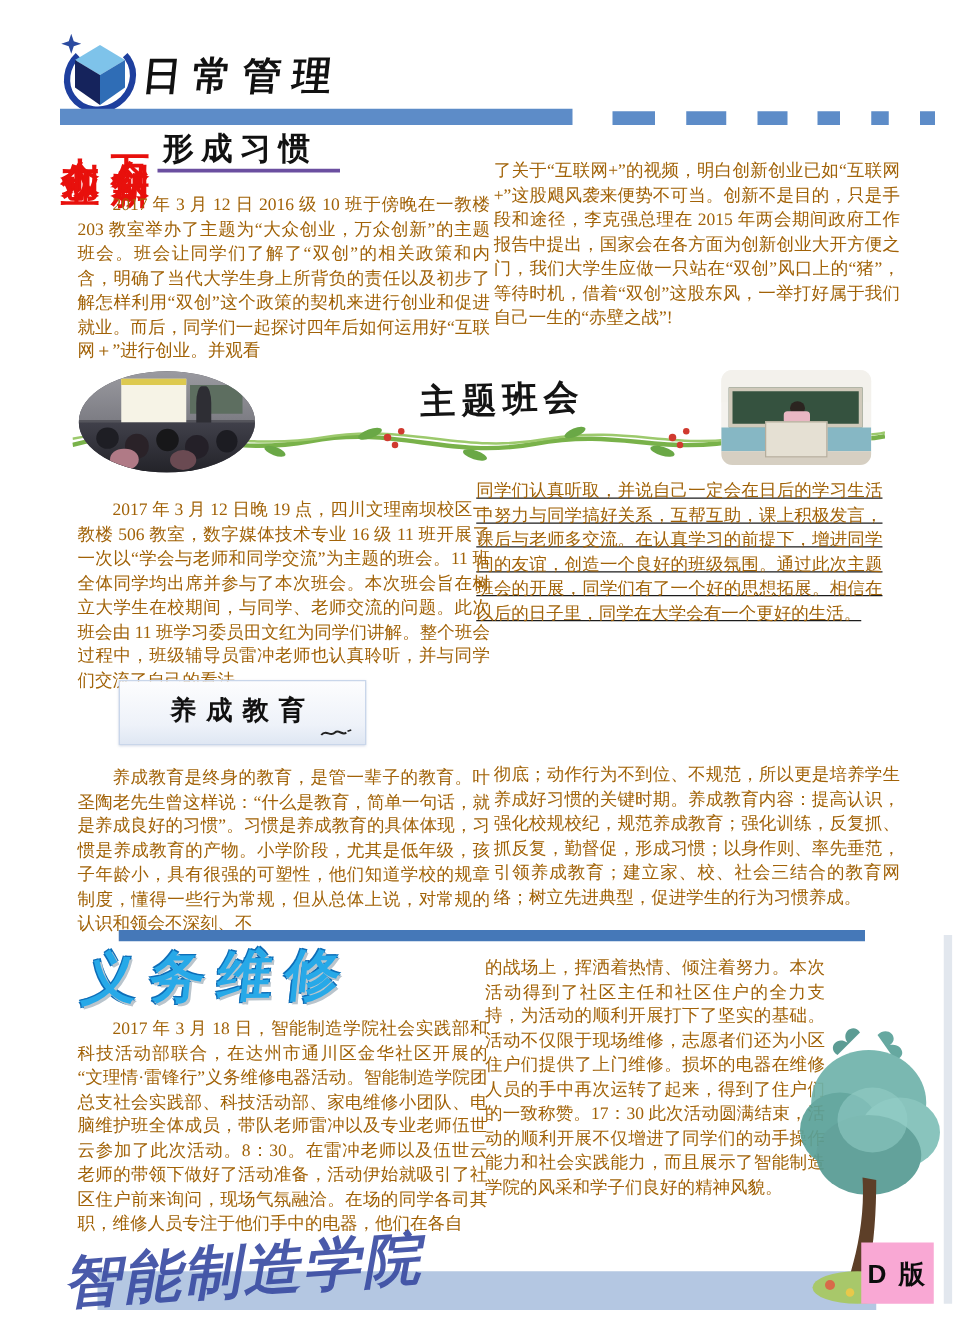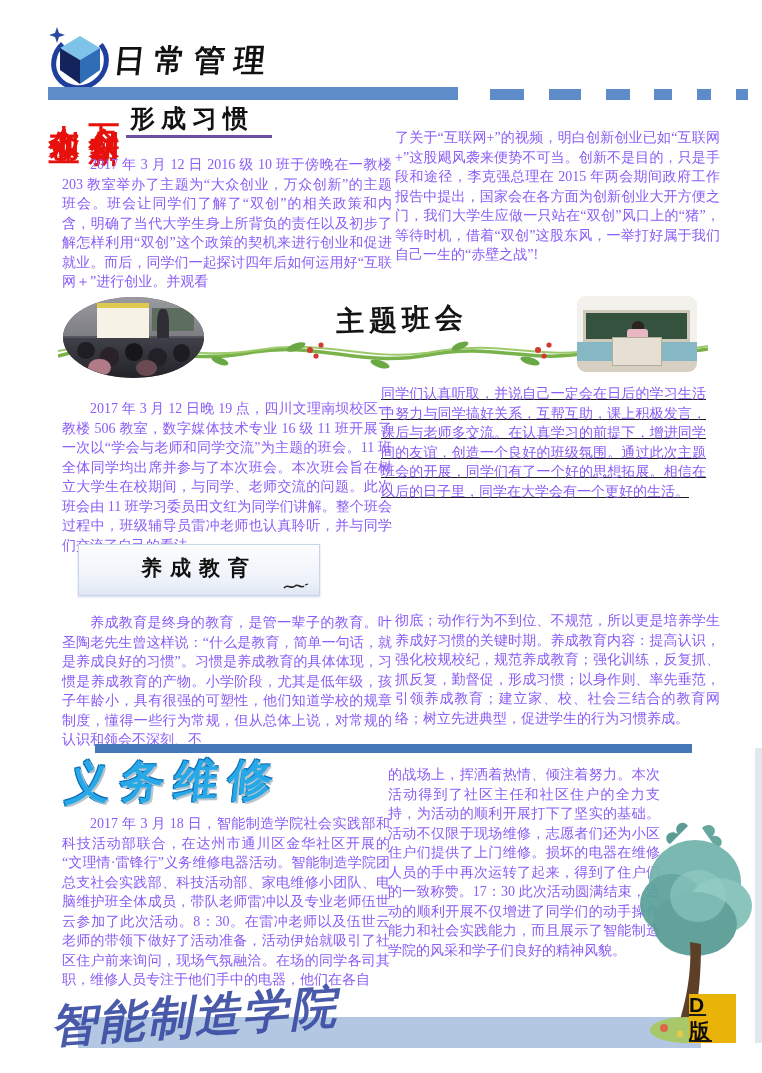--- a/index.html
+++ b/index.html
@@ -19,21 +19,21 @@
   .vert{writing-mode:vertical-rl;text-orientation:upright;font-family:"Liberation Sans","DejaVu Sans",sans-serif;
         font-size:31px;font-weight:900;color:#e8100c;line-height:1.05;letter-spacing:3px;}
   .vert-a{left:47px;top:100px;}
   .vert-b{left:87px;top:100px;}
 
   
   .a1-title{left:130px;top:102px;font-size:25px;font-weight:bold;letter-spacing:6px;color:#111;}
   .a1-underline{left:126px;top:135px;width:146px;height:3px;background:#6b4fa0;}
 
   
-  .col{font-size:14px;line-height:19.5px;text-align:justify;color:#8b5cf6;}
+  .col{font-size:14px;line-height:19.5px;text-align:justify;color:#a16207;}
   .indent{text-indent:2em;}
   .byline{text-align:right;font-size:11px;color:#333;margin-top:4px;}
   .a1-left{left:62px;top:141px;width:330px;}
   .a1-right{left:395px;top:128px;width:325px;}
   .a2-left{left:62px;top:385px;width:330px;}
   .a2-right{left:381px;top:384px;width:325px;text-decoration:underline;}
   .a3-left{left:62px;top:599px;width:330px;}
   .a3-right{left:395px;top:597px;width:325px;}
   .a4-left{left:62px;top:800px;width:328px;}
   .a4-right{left:388px;top:751px;width:272px;}
@@ -63,41 +63,41 @@
   .photo-rect div{position:absolute;}
   .pr-wall{left:0;top:0;width:100%;height:34%;background:#f3f1ec;}
   .pr-board{left:5%;top:18%;width:89%;height:42%;background:#35523f;border:3px solid #cfc9ba;box-sizing:border-box;}
   .pr-lower{left:0;top:60%;width:100%;height:25%;background:#86b7c4;}
   .pr-floor{left:0;top:85%;width:100%;height:15%;background:#d6cfc2;}
   .pr-desk{left:29%;top:54%;width:42%;height:38%;background:#e5e0d3;border:1px solid #b5ad9c;box-sizing:border-box;}
   .pr-hair{left:46%;top:33%;width:10%;height:14%;background:#2b2420;border-radius:50%;}
   .pr-body{left:42%;top:44%;width:17%;height:13%;background:#e9b7c3;border-radius:3px;}
 
   
-  .a3-box{left:78px;top:544px;width:196px;height:50px;background:linear-gradient(180deg,#fdfdfe,#eef2f9 70%,#dfe7f3);
-        border:1px solid #c9d6ea;box-shadow:0 1px 2px rgba(120,140,180,.35);padding-left:44px;}
+  .a3-box{left:95px;top:544px;width:196px;height:50px;background:linear-gradient(180deg,#fdfdfe,#eef2f9 70%,#dfe7f3);
+        border:1px solid #c9d6ea;box-shadow:0 1px 2px rgba(120,140,180,.35);}
   .a3-box .t{position:absolute;left:0;right:0;top:9px;text-align:center;font-size:21px;font-weight:bold;
         letter-spacing:8px;color:#111;}
   .a3-box svg{position:absolute;right:10px;bottom:4px;}
 
   
   .mid-bar{left:95px;top:744px;width:597px;height:9px;background:#4578b8;}
   .a4-title{left:66px;top:752px;font-size:44px;font-weight:900;letter-spacing:10px;
         font-family:"Liberation Sans","DejaVu Sans",sans-serif;
         color:#27a9e8;transform:skewX(-7deg) rotate(-1deg);
         text-shadow:2px 2px 0 #b9c4cc, -1px -1px 0 #0e6eb8, 1px -1px 0 #0e6eb8, -1px 1px 0 #0e6eb8, 1px 1px 0 #0e6eb8;}
 
   .tree-wrap{left:628px;top:820px;width:134px;height:228px;z-index:1;}
   .edge-strip{left:755px;top:748px;width:7px;height:295px;background:#e2e7ee;}
 
   
   .foot-bar{left:78px;top:1017px;width:623px;height:31px;background:#b4c7e2;}
   .signature{left:50px;top:986px;font-size:46px;font-weight:bold;font-style:italic;letter-spacing:2px;
         color:#3b4da3;transform:rotate(-4deg);z-index:5;opacity:.92;}
-  .d-box{left:689px;top:994px;width:47px;height:49px;background:#eab308;display:flex;align-items:center;justify-content:center;z-index:6;text-decoration:underline;}
+  .d-box{left:689px;top:994px;width:58px;height:49px;background:#f9a8d4;display:flex;align-items:center;justify-content:center;z-index:6;}
   .d-box .lbl{font-size:21px;font-weight:bold;color:#0c0c0c;letter-spacing:2px;
         font-family:"Liberation Sans","DejaVu Sans",sans-serif;}
 </style>
 </head>
 <body>
 
 <div class="page">
 
   <svg class="abs" style="left:44px;top:24px;" width="70" height="68" viewBox="0 0 70 68">
     <ellipse cx="36" cy="38" rx="27" ry="25" fill="none" stroke="#1e3f9e" stroke-width="5" stroke-dasharray="118 42" transform="rotate(-35 36 38)"></ellipse>

